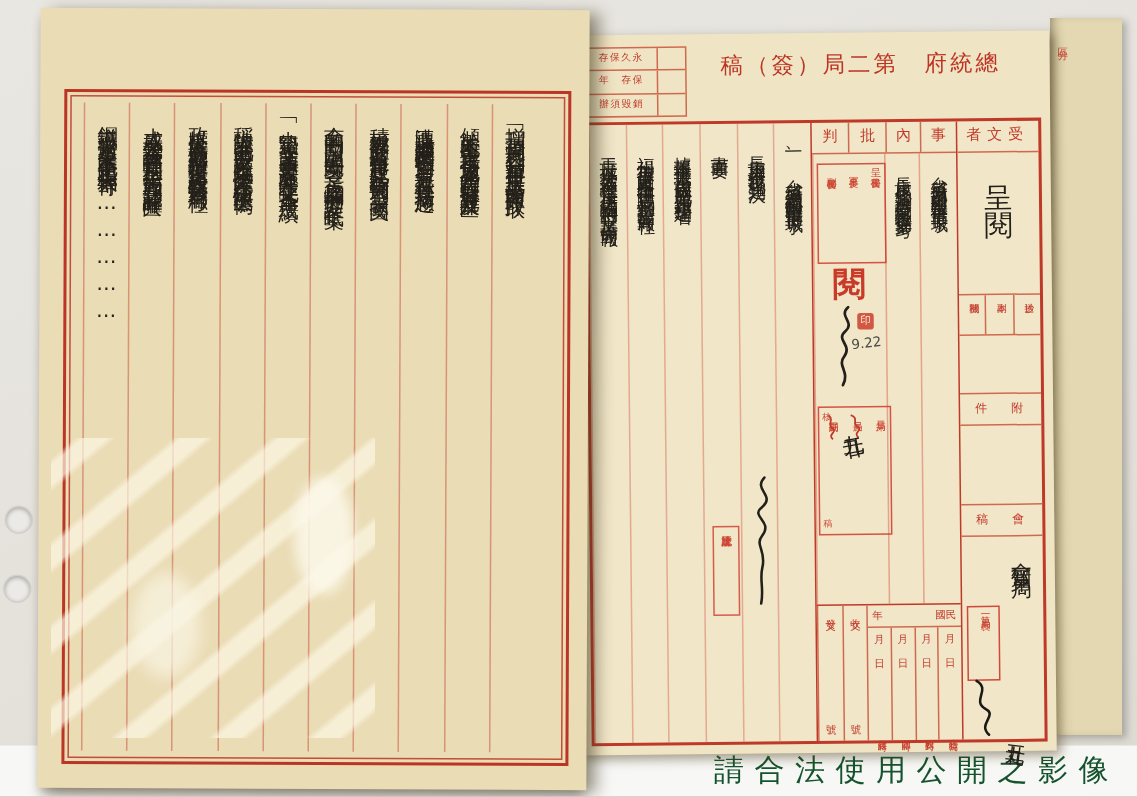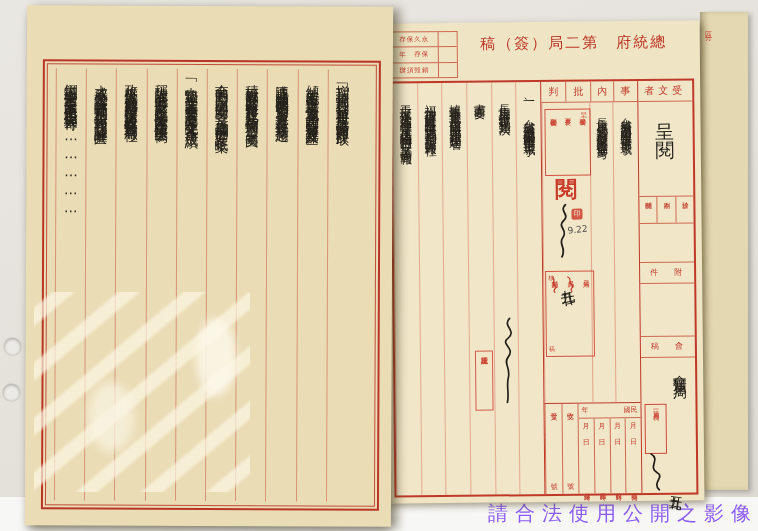--- a/index.html
+++ b/index.html
@@ -4,21 +4,21 @@
 <style>
   html,body{margin:0;padding:0;background:#cfccc6;}
   .stage{position:relative;width:758px;height:531px;overflow:hidden;
     background:linear-gradient(160deg,#e9e7e2 0%,#e4e1db 60%,#dddad2 100%);
     font-family:"Liberation Serif","DejaVu Serif",serif;}
   .vtext{writing-mode:vertical-rl;text-orientation:upright;}
   .hand{font-family:"DejaVu Sans",sans-serif;color:#23201a;}
   .red{color:#c2392a;}
   
   .wm-strip{position:absolute;left:0;right:0;bottom:0;height:34px;background:#f7f7f5;}
-  .wm-text{position:absolute;right:0;top:3px;font-size:20px;letter-spacing:7px;color:#8b5cf6;}
+  .wm-text{position:absolute;right:12px;top:3px;font-size:20px;letter-spacing:7px;color:#14532d;}
   
   .under-sheet{position:absolute;left:700px;top:12px;width:48px;height:478px;background:#e4d8b2;
     box-shadow:inset 6px 0 8px -5px rgba(60,45,20,.55), 3px 2px 5px rgba(0,0,0,.25);}
   .edge-frag{position:absolute;left:703px;top:26px;font-size:7px;color:#c84536;letter-spacing:2px;}
   
   .right-page{position:absolute;left:384px;top:22px;width:318px;height:480px;background:#efe4c3;
     transform:rotate(-0.6deg);box-shadow:3px 3px 7px rgba(80,65,30,.5);}
   .arch-box{position:absolute;left:8px;top:8px;width:66px;height:45px;border:1px solid #cf6a50;display:flex;flex-direction:column;}
   .arch-row{flex:1;display:flex;border-bottom:1px solid #cf6a50;}
   .arch-row:last-child{border-bottom:none;}

